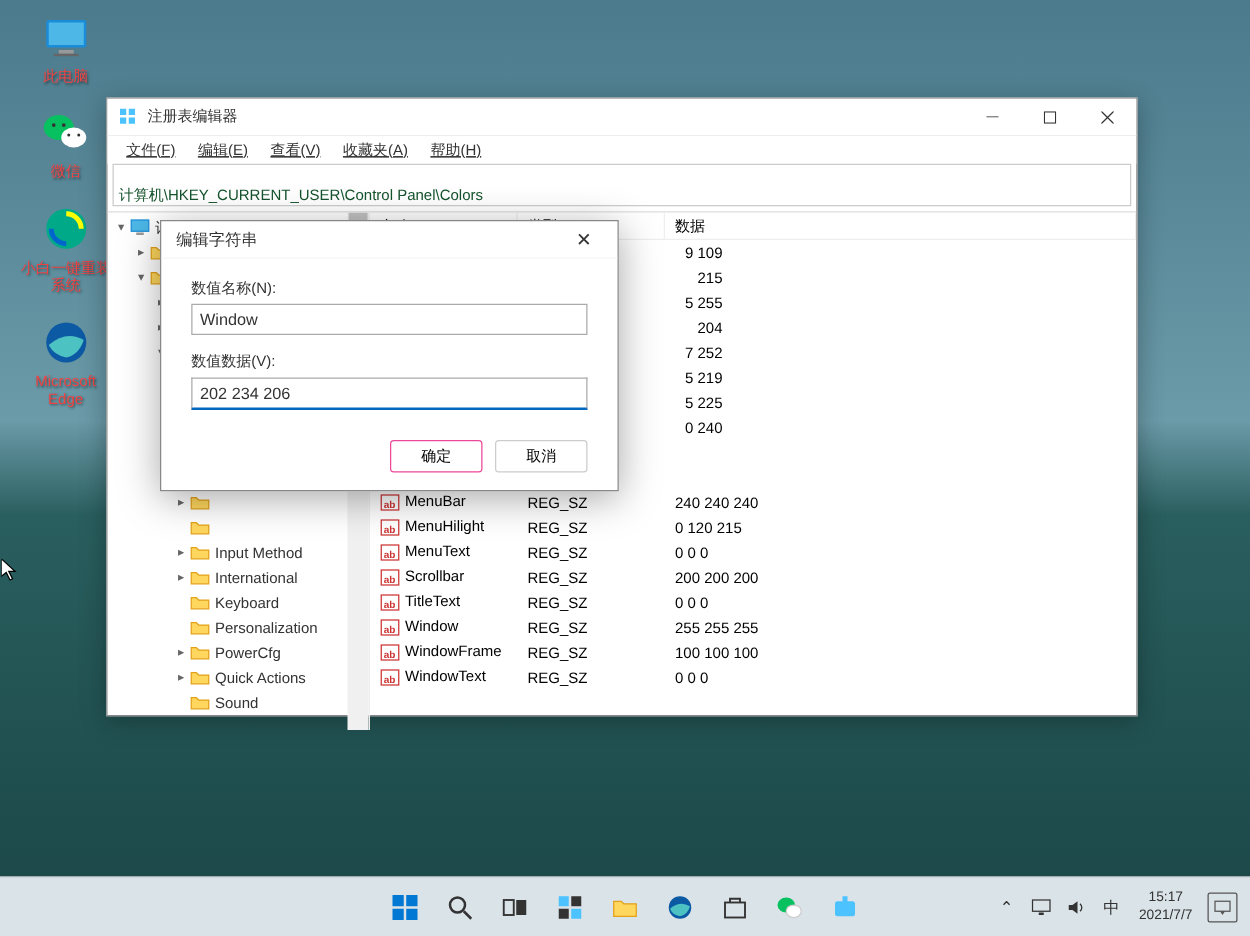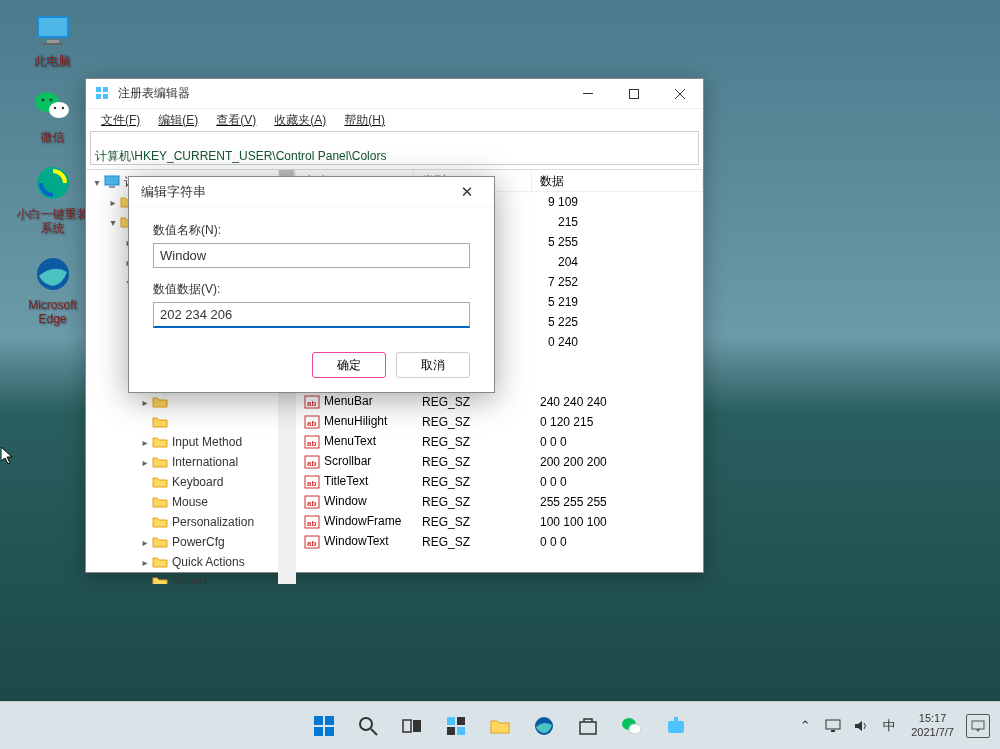--- a/index.html
+++ b/index.html
@@ -1,21 +1,21 @@
 <!DOCTYPE html>
 <html><head>
   <meta charset="utf-8">
   <style>
     * { margin: 0; padding: 0; box-sizing: border-box; font-family: "Segoe UI", "Microsoft YaHei", sans-serif; }
     body { width: 1000px; height: 749px; overflow: hidden; position: relative; background: linear-gradient(to bottom, #4a7a8c 0%, #6b9aa8 45%, #2a5f5f 55%, #1a4545 100%); }
     .desktop-icons { position: absolute; top: 0; left: 0; padding: 10px 15px; }
     .desktop-icon { display: flex; flex-direction: column; align-items: center; width: 75px; margin-bottom: 18px; cursor: pointer; }
     .desktop-icon-img { width: 40px; height: 40px; display: flex; align-items: center; justify-content: center; }
-    .desktop-icon-label { color: #7f1d1d; font-size: 12px; text-align: center; margin-top: 4px; line-height: 1.2; text-shadow: 1px 1px 2px rgba(0,0,0,.5); }
-    .regedit-window { position: absolute; left: 85px; top: 78px; width: 619px; height: 495px; background: #fff; border: 1px solid #888; z-index: 10; box-shadow: 0 4px 20px rgba(0,0,0,.3); }
+    .desktop-icon-label { color: #ef4444; font-size: 12px; text-align: center; margin-top: 4px; line-height: 1.2; text-shadow: 1px 1px 2px rgba(0,0,0,.5); }
+    .regedit-window { position: absolute; left: 85px; top: 78px; width: 825px; height: 495px; background: #fff; border: 1px solid #888; z-index: 10; box-shadow: 0 4px 20px rgba(0,0,0,.3); }
     .title-bar { height: 30px; display: flex; align-items: center; background: #fff; border-bottom: 1px solid #eee; }
     .title-bar-icon { width: 16px; height: 16px; margin: 0 8px; }
     .title-bar-text { flex: 1; font-size: 12px; color: #333; }
     .win-controls { display: flex; }
     .win-control { width: 46px; height: 30px; display: flex; align-items: center; justify-content: center; cursor: pointer; color: #333; }
     .menu-bar { height: 22px; display: flex; align-items: center; padding: 0 6px; background: #fff; font-size: 12px; text-decoration: underline; }
     .menu-item { padding: 2px 9px; cursor: pointer; color: #333; }
     .address-bar { height: 22px; border: 1px solid #ccc; margin: 0 4px 4px 4px; padding: 16px 4px; font-size: 12px; color: #14532d; background: #fff; }
     .content-area { display: flex; height: calc(100% - 78px); border-top: 1px solid #ddd; }
     .tree-panel { width: 210px; border-right: 1px solid #eee; overflow: auto; padding: 2px 0 2px 4px; position: relative; }
@@ -259,27 +259,20 @@
                   <span class="tree-folder-icon"><svg width="16" height="14">
                       <path d="M1 3 L5 3 L7 5 L15 5 L15 12 L1 12 Z" fill="#ffd75e" stroke="#e3a21a"></path>
                     </svg></span>
                   <span class="tree-label">Keyboard</span>
                 </div>
               <div class="tree-item">
                   <span class="tree-toggle">&nbsp;</span>
                   <span class="tree-folder-icon"><svg width="16" height="14">
                       <path d="M1 3 L5 3 L7 5 L15 5 L15 12 L1 12 Z" fill="#ffd75e" stroke="#e3a21a"></path>
                     </svg></span>
-                  <span class="tree-label">Mouse</span>
-                </div>
-              <div class="tree-item">
-                  <span class="tree-toggle">&nbsp;</span>
-                  <span class="tree-folder-icon"><svg width="16" height="14">
-                      <path d="M1 3 L5 3 L7 5 L15 5 L15 12 L1 12 Z" fill="#ffd75e" stroke="#e3a21a"></path>
-                    </svg></span>
                   <span class="tree-label">Personalization</span>
                 </div>
               <div class="tree-item">
                   <span class="tree-toggle">▸</span>
                   <span class="tree-folder-icon"><svg width="16" height="14">
                       <path d="M1 3 L5 3 L7 5 L15 5 L15 12 L1 12 Z" fill="#ffd75e" stroke="#e3a21a"></path>
                     </svg></span>
                   <span class="tree-label">PowerCfg</span>
                 </div>
               <div class="tree-item">

